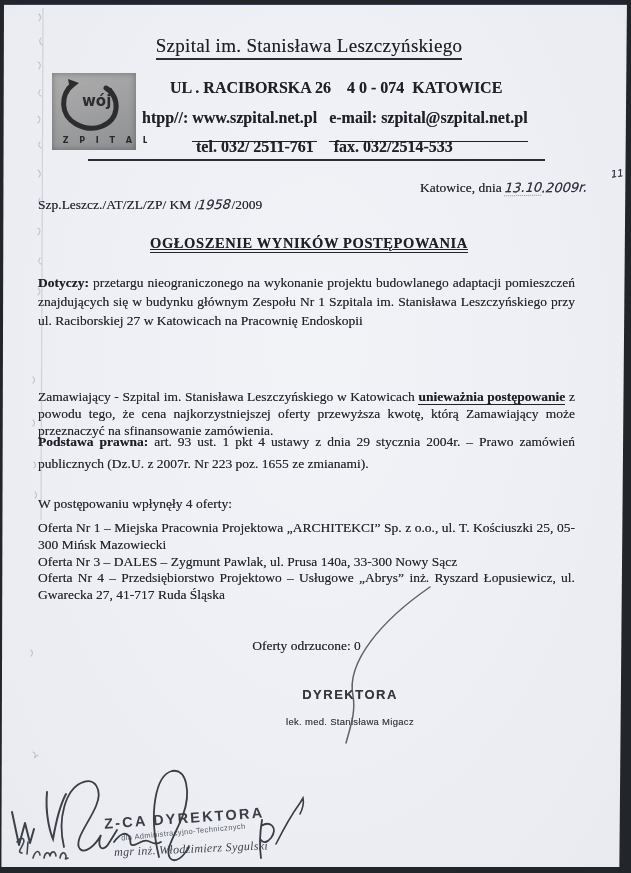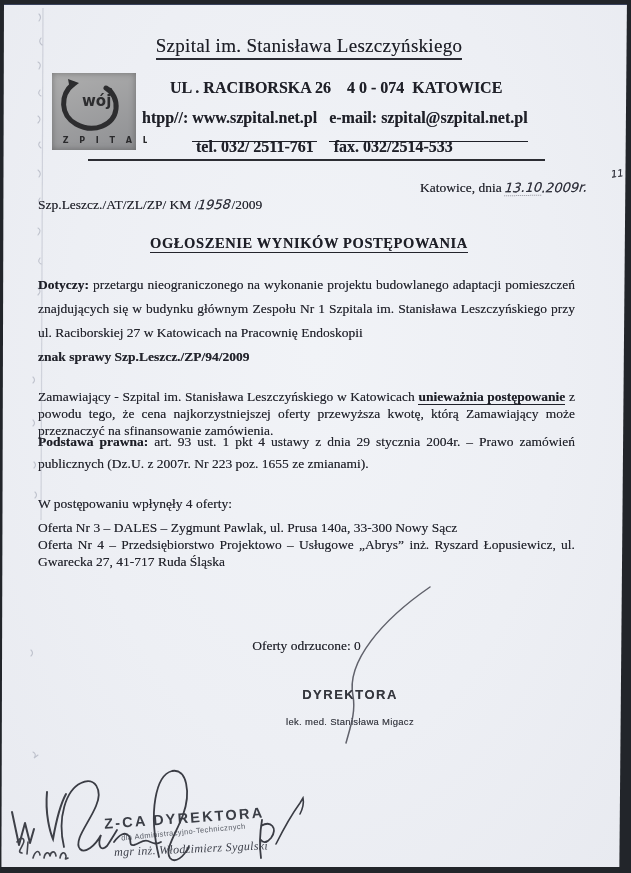--- a/index.html
+++ b/index.html
@@ -30,24 +30,24 @@
   .u{border-bottom:1.5px solid #1f2028;padding-bottom:15px;}
   .rule{position:absolute;left:88px;top:159px;width:457px;height:2px;background:#2c2d33;}
   
   .date-line{position:absolute;left:420px;top:180px;font-size:13.5px;white-space:pre;}
   .hw{font-family:"DejaVu Sans",sans-serif;font-style:italic;display:inline-block;transform:skewX(-7deg) rotate(-1deg);color:#2e2f3a;font-size:13px;}
   .hw-dots{border-bottom:1.5px dotted rgba(60,60,75,.5);}
   .date-corr{position:absolute;left:106px;top:-12px;font-size:10px;transform:rotate(-8deg);}
   .ref-line{position:absolute;left:38px;top:197px;font-size:13.5px;}
   
   .heading{position:absolute;left:20px;top:234px;width:578px;text-align:center;}
-  .heading span{font-weight:bold;font-size:14.5px;letter-spacing:.6px;border-bottom:1.5px solid #23242c;padding-bottom:1px;color:#1e1f27;}
+  .heading span{font-weight:bold;font-size:14.5px;letter-spacing:.6px;border-bottom:1.5px solid #23242c;padding-bottom:1px;color:#1e1f27;text-decoration:underline;}
   
   .para{position:absolute;left:38px;width:537px;font-size:13.5px;text-align:justify;}
-  .p-subject{top:273px;line-height:24px;}
+  .p-subject{top:273px;line-height:19px;}
   .p-subject .case{font-weight:bold;text-align:left;}
   .p-decision{top:376px;line-height:17px;margin-top:12px;}
   .p-legal{top:431px;line-height:21.5px;}
   .b{font-weight:bold;color:#1d1e26;}
   .bu{font-weight:bold;border-bottom:1.5px solid #20212a;color:#1d1e26;}
   .p-offers-intro{top:496px;text-align:left;}
   .p-offers{top:520px;}
   .p-offers .item{line-height:16.8px;text-align:justify;}
   .p-rej{top:638px;text-align:center;}
   .p-exc{top:658px;text-align:left;}
@@ -105,30 +105,30 @@
   <div class="date-line soft"><span>Katowice, dnia </span><span style="position:relative"><span class="hw hw-dots">13.10</span><span class="hw">.2009r.</span><span class="hw date-corr">11</span></span></div>
 
   <div class="ref-line soft"><span>Szp.Leszcz./AT/ZL/ZP/ KM /</span><span class="hw">1958</span><span>/2009</span></div>
 
   <div class="heading soft">
     <span>OGŁOSZENIE WYNIKÓW POSTĘPOWANIA</span>
   </div>
 
   <div class="para p-subject soft">
     <span class="b">Dotyczy:</span><span> przetargu nieograniczonego na wykonanie projektu budowlanego adaptacji pomieszczeń znajdujących się w budynku głównym Zespołu Nr 1 Szpitala im. Stanisława Leszczyńskiego przy ul. Raciborskiej 27 w Katowicach na Pracownię Endoskopii</span>
-    <div class="case">znak sprawy Szp.Leszcz./ZP/94/2009</div>
   </div>
 
   <div class="para p-decision soft"><span>Zamawiający - Szpital im. Stanisława Leszczyńskiego w Katowicach </span><span class="bu">unieważnia postępowanie</span><span> z powodu tego, że cena najkorzystniejszej oferty przewyższa kwotę, którą Zamawiający może przeznaczyć na sfinansowanie zamówienia.</span></div>
 
   <div class="para p-legal soft"><span class="b">Podstawa prawna:</span><span> art. 93 ust. 1 pkt 4 ustawy z dnia 29 stycznia 2004r. – Prawo zamówień publicznych (Dz.U. z 2007r. Nr 223 poz. 1655 ze zmianami).</span></div>
 
   <div class="para p-offers-intro soft">W postępowaniu wpłynęły 4 oferty:</div>
 
   <div class="para p-offers">
+    <div class="item soft">Oferta Nr 1 – Miejska Pracownia Projektowa „ARCHITEKCI” Sp. z o.o., ul. T. Kościuszki 25, 05-300 Mińsk Mazowiecki</div>
     <div class="item soft">Oferta Nr 3 – DALES – Zygmunt Pawlak, ul. Prusa 140a, 33-300 Nowy Sącz</div>
     <div class="item soft">Oferta Nr 4 – Przedsiębiorstwo Projektowo – Usługowe „Abrys” inż. Ryszard Łopusiewicz, ul. Gwarecka 27, 41-717 Ruda Śląska</div>
   </div>
 
   <div class="para p-rej soft">Oferty odrzucone: 0</div>
 
   <div class="dir">
     <div class="t soft">DYREKTORA</div>
     <div class="n soft">lek. med. Stanisława Migacz</div>
   </div>

